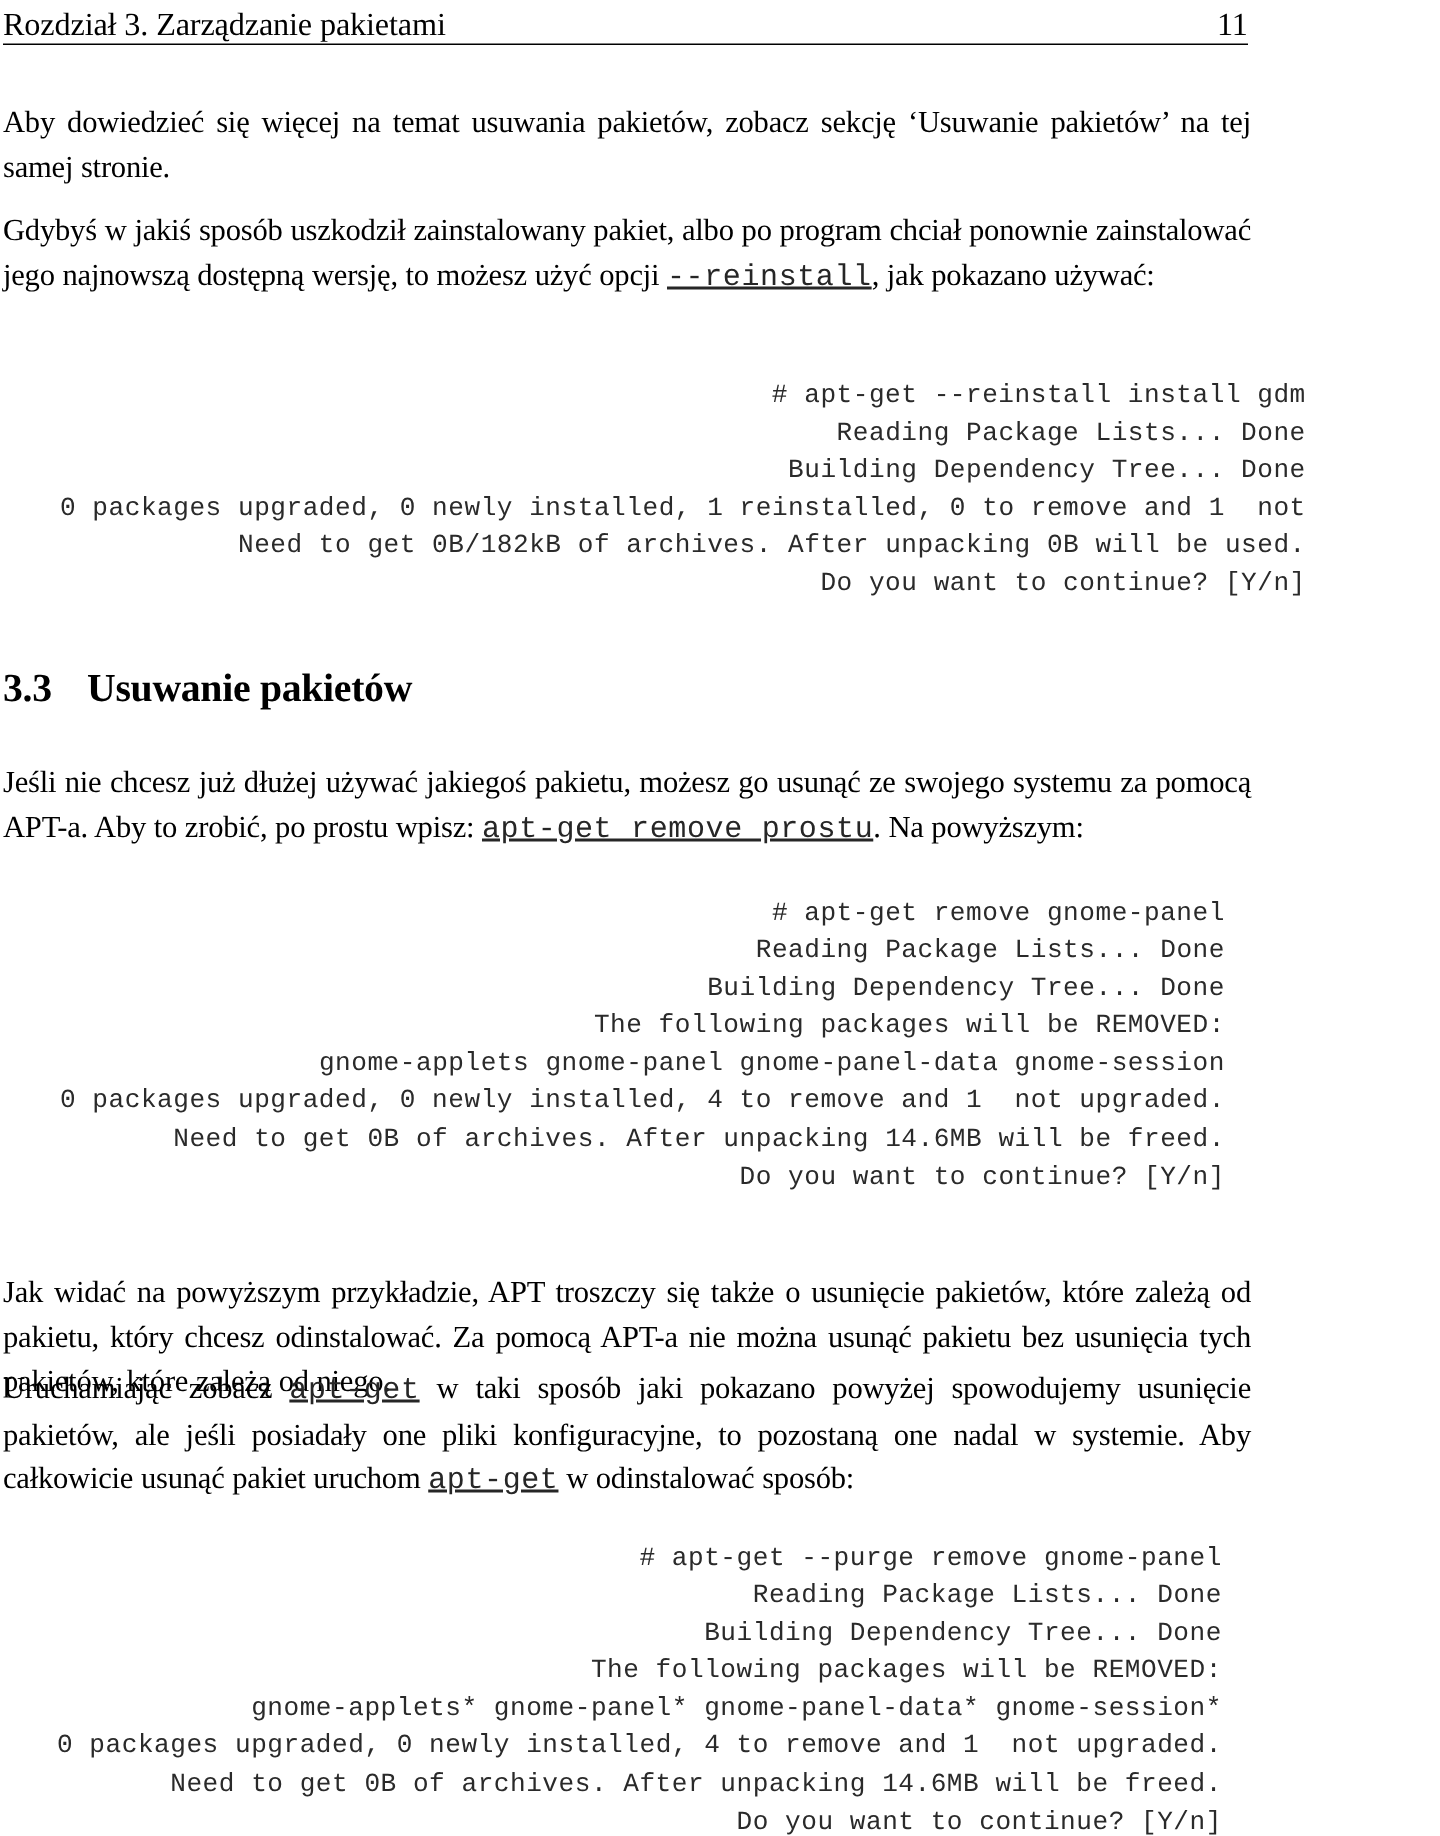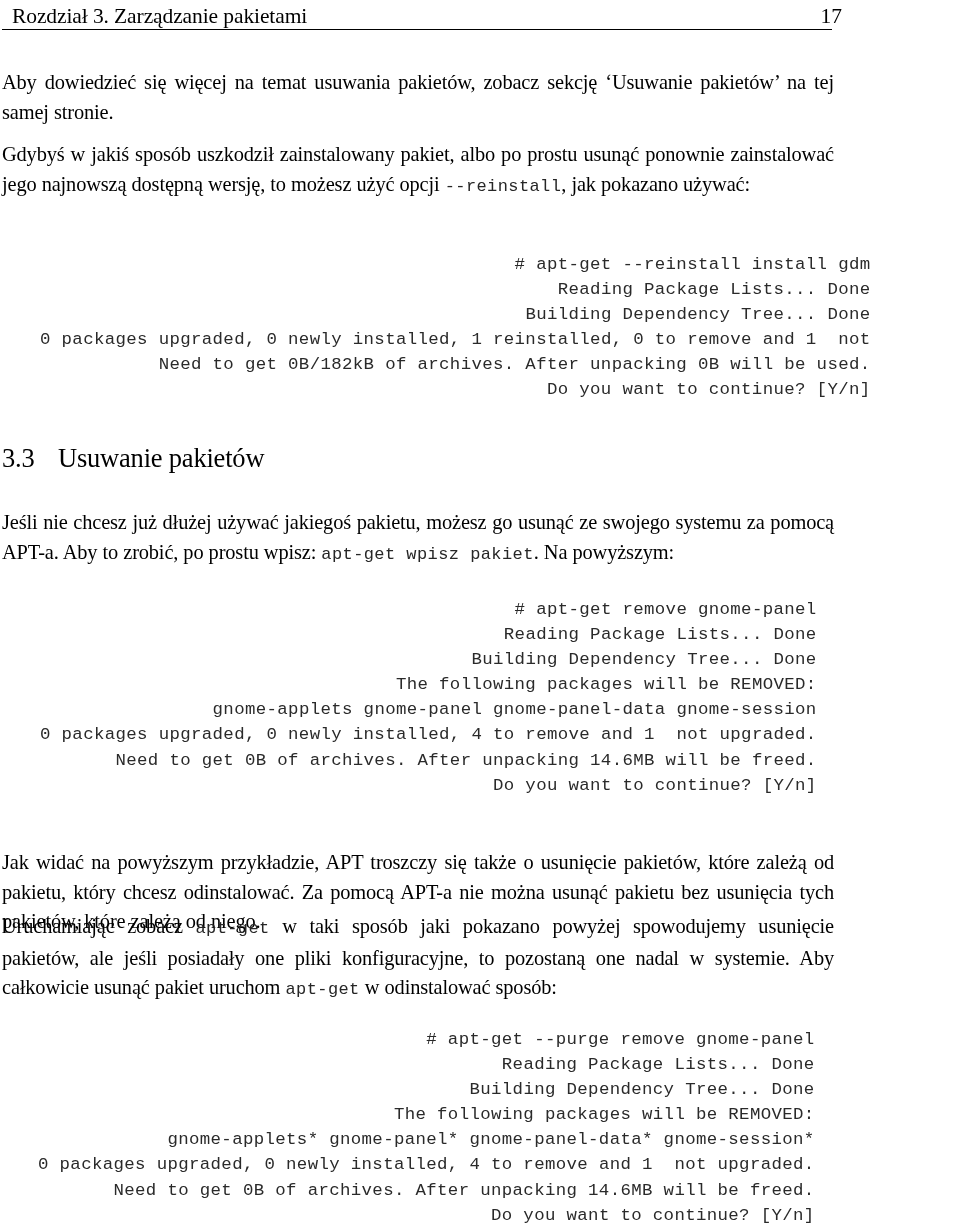--- a/index.html
+++ b/index.html
@@ -22,21 +22,21 @@
     position: absolute;
     left: 0;
     top: 0;
     width: 960px;
     height: 1224px;
   }
 
   
   .page-header {
     position: absolute;
-    left: 12px;
+    left: 2px;
     top: 4px;
     width: 830px;
     height: 30px;
     text-align: right;
   }
   .header-title {
     position: absolute;
     left: 0;
     top: 0;
     font-size: 21.5px;
@@ -65,30 +65,31 @@
     font-size: 20.4px;
     line-height: 29.5px;
     text-align: justify;
     text-justify: inter-word;
     letter-spacing: -0.15px;
     word-spacing: 0.2px;
   }
 
   code.inline {
     font-family: "Liberation Mono", "DejaVu Sans Mono", monospace;
-    font-size: 17px;
+    font-size: 20px;
     letter-spacing: 0.4px;
     color: #262626;
+    text-decoration: underline;
   }
 
   
   .section-heading {
     margin: 32px 0 22px 0;
     font-size: 26.5px;
-    font-weight: normal;
+    font-weight: bold;
     line-height: 32px;
     letter-spacing: -0.2px;
   }
   .section-heading .secnum {
     display: inline-block;
     min-width: 56px;
   }
 
   
   pre.code-block {
@@ -116,38 +117,38 @@
   #para-deps         { position: absolute; left: 2px; top: 826px; width: 832px; margin-top: 22px; }
   #para-purge-lead   { position: absolute; left: 2px; top: 912px; width: 832px; }
 </style>
 </head>
 <body>
 
 <div class="page">
 
   <div class="page-header">
     <div class="header-title">Rozdział 3. Zarządzanie pakietami</div>
-    <div class="header-pageno">17</div>
+    <div class="header-pageno">11</div>
   </div>
   <div class="header-rule"></div>
 
   <p class="para" id="para-intro"><span>Aby dowiedzieć się więcej na temat usuwania pakietów, zobacz sekcję ‘Usuwanie pakietów’ na tej samej stronie.</span></p>
 
-  <p class="para" id="para-broken"><span>Gdybyś w jakiś sposób uszkodził zainstalowany pakiet, albo po prostu usunąć ponownie zainstalować jego najnowszą dostępną wersję, to możesz użyć opcji </span><code class="inline">--reinstall</code><span>, jak pokazano używać:</span></p>
+  <p class="para" id="para-broken"><span>Gdybyś w jakiś sposób uszkodził zainstalowany pakiet, albo po program chciał ponownie zainstalować jego najnowszą dostępną wersję, to możesz użyć opcji </span><code class="inline">--reinstall</code><span>, jak pokazano używać:</span></p>
 
   <pre class="code-block abs" id="block-reinstall"># apt-get --reinstall install gdm
 Reading Package Lists... Done
 Building Dependency Tree... Done
 0 packages upgraded, 0 newly installed, 1 reinstalled, 0 to remove and 1  not
 Need to get 0B/182kB of archives. After unpacking 0B will be used.
 Do you want to continue? [Y/n]</pre>
 
   <h2 class="section-heading" id="heading-removal"><span class="secnum">3.3</span><span>Usuwanie pakietów</span></h2>
 
-  <p class="para" id="para-removal-lead"><span>Jeśli nie chcesz już dłużej używać jakiegoś pakietu, możesz go usunąć ze swojego systemu za pomocą APT-a. Aby to zrobić, po prostu wpisz: </span><code class="inline">apt-get wpisz pakiet</code><span>. Na powyższym:</span></p>
+  <p class="para" id="para-removal-lead"><span>Jeśli nie chcesz już dłużej używać jakiegoś pakietu, możesz go usunąć ze swojego systemu za pomocą APT-a. Aby to zrobić, po prostu wpisz: </span><code class="inline">apt-get remove prostu</code><span>. Na powyższym:</span></p>
 
   <pre class="code-block abs" id="block-remove"># apt-get remove gnome-panel
 Reading Package Lists... Done
 Building Dependency Tree... Done
 The following packages will be REMOVED:
   gnome-applets gnome-panel gnome-panel-data gnome-session
 0 packages upgraded, 0 newly installed, 4 to remove and 1  not upgraded.
 Need to get 0B of archives. After unpacking 14.6MB will be freed.
 Do you want to continue? [Y/n]</pre>
 

